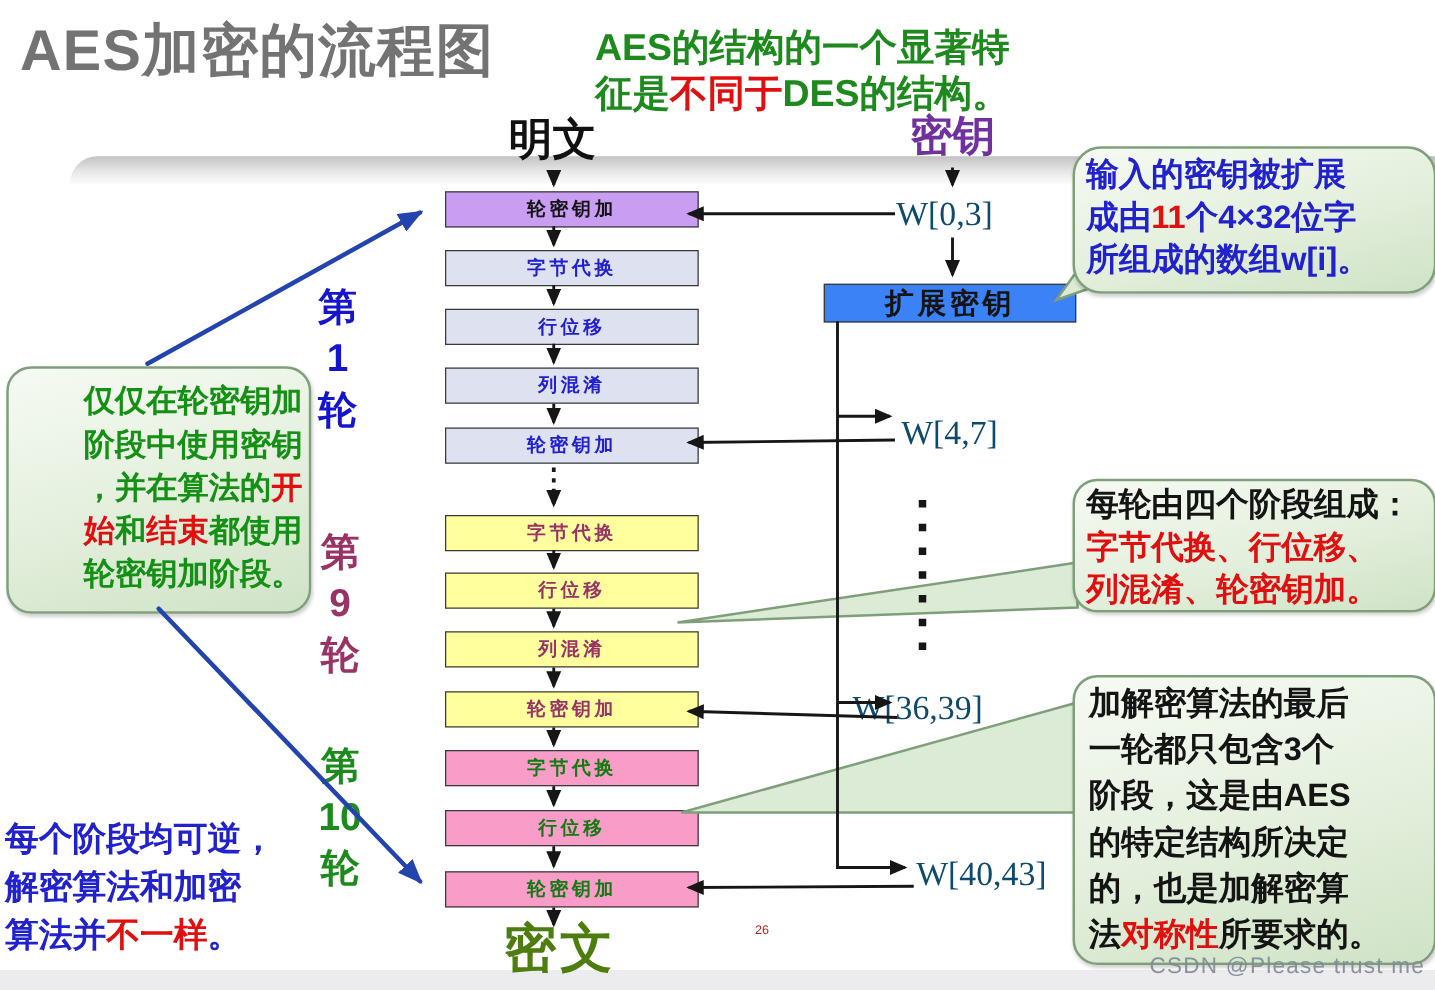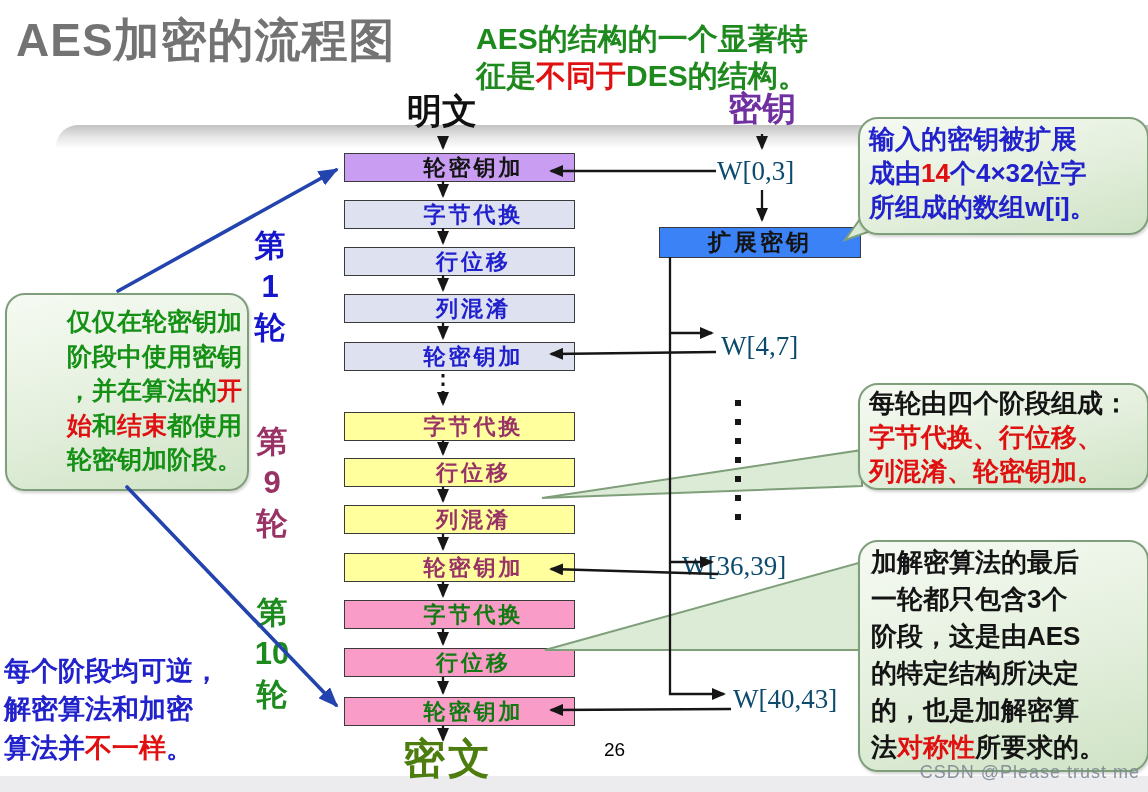--- a/index.html
+++ b/index.html
@@ -15,23 +15,23 @@
          letter-spacing:1px;z-index:2;}
   .top-note{left:476px;top:20px;font-size:30px;font-weight:700;color:#1e8a1e;
             line-height:1.24;white-space:nowrap;z-index:2;}
   .red{color:#e01010;}
 
   .io{font-weight:700;text-align:center;z-index:2;}
   .plaintext{left:392px;top:88px;width:100px;font-size:35px;color:#111;}
   .keylabel{left:714px;top:86px;width:96px;font-size:34px;color:#7030a0;}
   .ciphertext{left:393px;top:731px;width:110px;font-size:42px;color:#4d7c0f;letter-spacing:3px;}
 
-  .fbox{left:344px;width:201px;height:27px;border:1.6px solid #3a3a3a;z-index:2;
+  .fbox{left:356px;width:201px;height:27px;border:1.6px solid #3a3a3a;z-index:2;
         display:flex;align-items:center;justify-content:center;
-        font-size:22px;font-weight:700;letter-spacing:3px;padding-left:28px;}
+        font-size:15px;font-weight:700;letter-spacing:3px;}
   .v-init{background:#c89df2;color:#141414;}
   .v-r1{background:#dde1f0;color:#2020cc;}
   .v-r9{background:#ffff9e;color:#993366;}
   .v-r10{background:#f99cc8;color:#117a11;}
 
   .expand-box{left:659px;top:227px;width:200px;height:29px;border:1.6px solid #3a3a3a;
               background:#3b82f6;color:#141414;z-index:2;display:flex;align-items:center;
               justify-content:center;font-size:23px;font-weight:700;letter-spacing:3px;}
 
   .wlabel{font-family:"Liberation Serif","DejaVu Serif",serif;font-size:27px;color:#0c4a6e;z-index:2;}
@@ -39,31 +39,31 @@
   .round-label{width:48px;text-align:center;font-size:31px;font-weight:700;
                line-height:1.32;white-space:pre-line;z-index:2;}
   .r1{color:#1515cc;}  .r9{color:#993366;}  .r10{color:#1c8a1c;}
 
   .callout{border:2px solid #7f9f7b;border-radius:20px;z-index:4;
            background:linear-gradient(165deg,#f6faf3 0%,#e3efdc 55%,#cfe3c6 100%);
            box-shadow:1px 2px 3px rgba(0,0,0,0.18);font-weight:700;}
   .callout-left{left:5px;top:293px;width:230px;height:176px;padding:9px 5px;
                 font-size:25px;line-height:1.38;color:#149014;text-align:right;}
   .callout-key{left:858px;top:117px;width:269px;height:106px;padding:4px 9px;
-               font-size:26px;line-height:1.3;color:#2222cc;}
+               font-size:26px;line-height:1.3;color:#2222cc;border-radius:23px;}
   .callout-stages{left:858px;top:383px;width:269px;height:99px;padding:2px 9px;
                   font-size:26px;line-height:1.3;color:#141414;}
   .callout-last{left:858px;top:540px;width:265px;height:224px;padding:2px 11px;
                 font-size:26px;line-height:1.42;color:#141414;}
   .callout div{white-space:nowrap;}
 
   .bottom-note{left:4px;top:652px;width:270px;font-size:27px;font-weight:700;
                color:#2222cc;line-height:1.42;z-index:2;white-space:nowrap;}
 
-  .page-number{left:604px;top:739px;font-size:19px;color:#000000;z-index:2;}
+  .page-number{left:604px;top:739px;font-size:10px;color:#b91c1c;z-index:2;}
   .watermark{right:8px;top:762px;font-size:18px;color:rgba(125,136,148,0.9);
              letter-spacing:1px;z-index:8;}
   svg.layer{left:0;top:0;}
 </style>
 </head>
 <body>
 
 <div class="stage">
 
   <div class="abs top-band"></div>
@@ -119,21 +119,21 @@
   <div class="abs callout callout-left">
     <div>仅仅在轮密钥加</div>
     <div>阶段中使用密钥</div>
     <div><span>，并在算法的</span><span class="red">开</span></div>
     <div><span class="red">始</span><span>和</span><span class="red">结束</span><span>都使用</span></div>
     <div>轮密钥加阶段。</div>
   </div>
 
   <div class="abs callout callout-key">
     <div>输入的密钥被扩展</div>
-    <div><span>成由</span><span class="red">14</span><span>个4×32位字</span></div>
+    <div><span>成由</span><span class="red">11</span><span>个4×32位字</span></div>
     <div>所组成的数组w[i]。</div>
   </div>
 
   <div class="abs callout callout-stages">
     <div>每轮由四个阶段组成：</div>
     <div class="red">字节代换、行位移、</div>
     <div class="red">列混淆、轮密钥加。</div>
   </div>
 
   <div class="abs callout callout-last">

